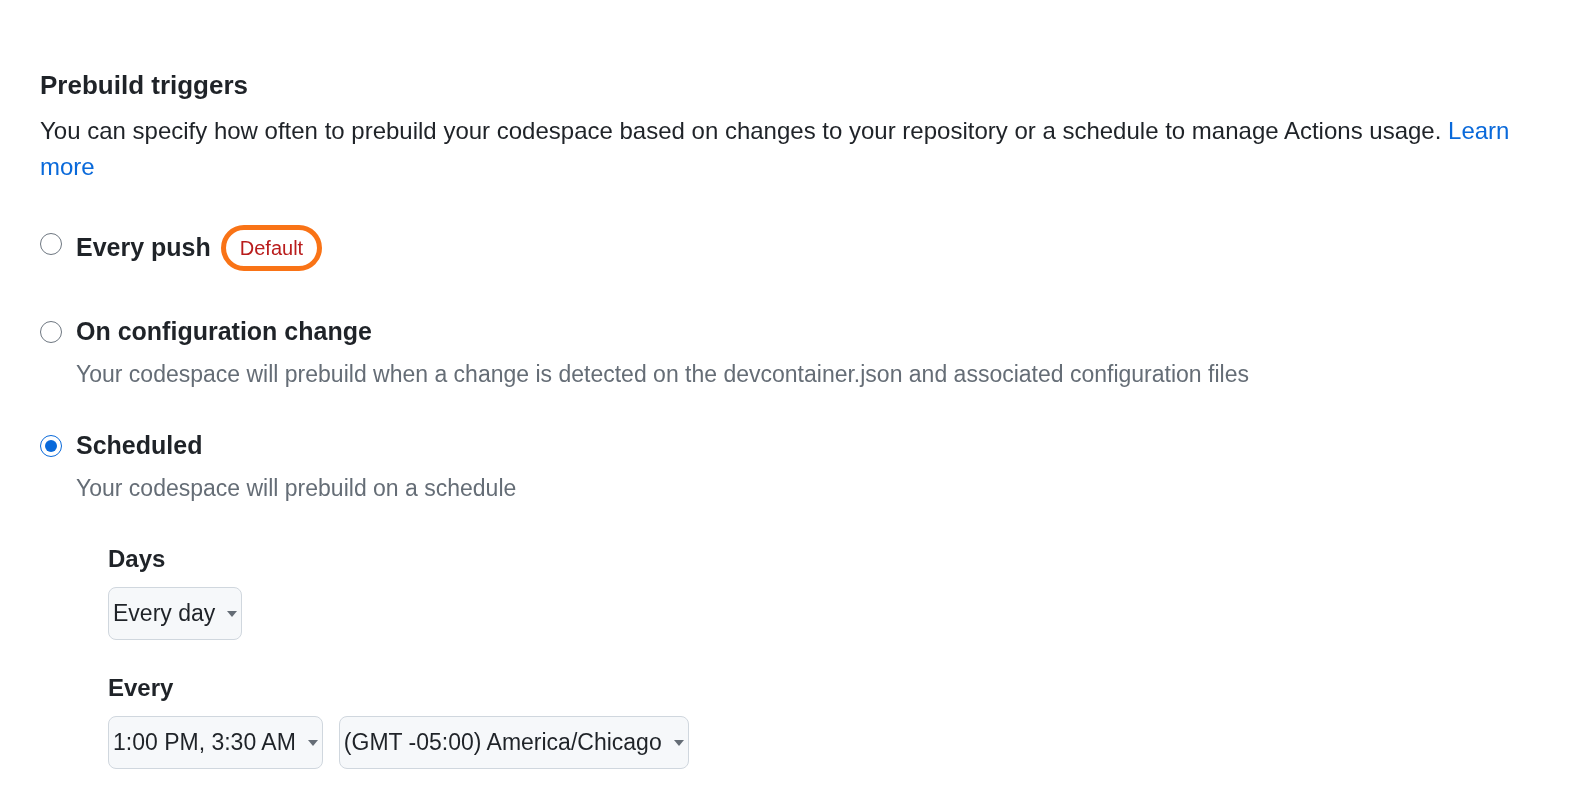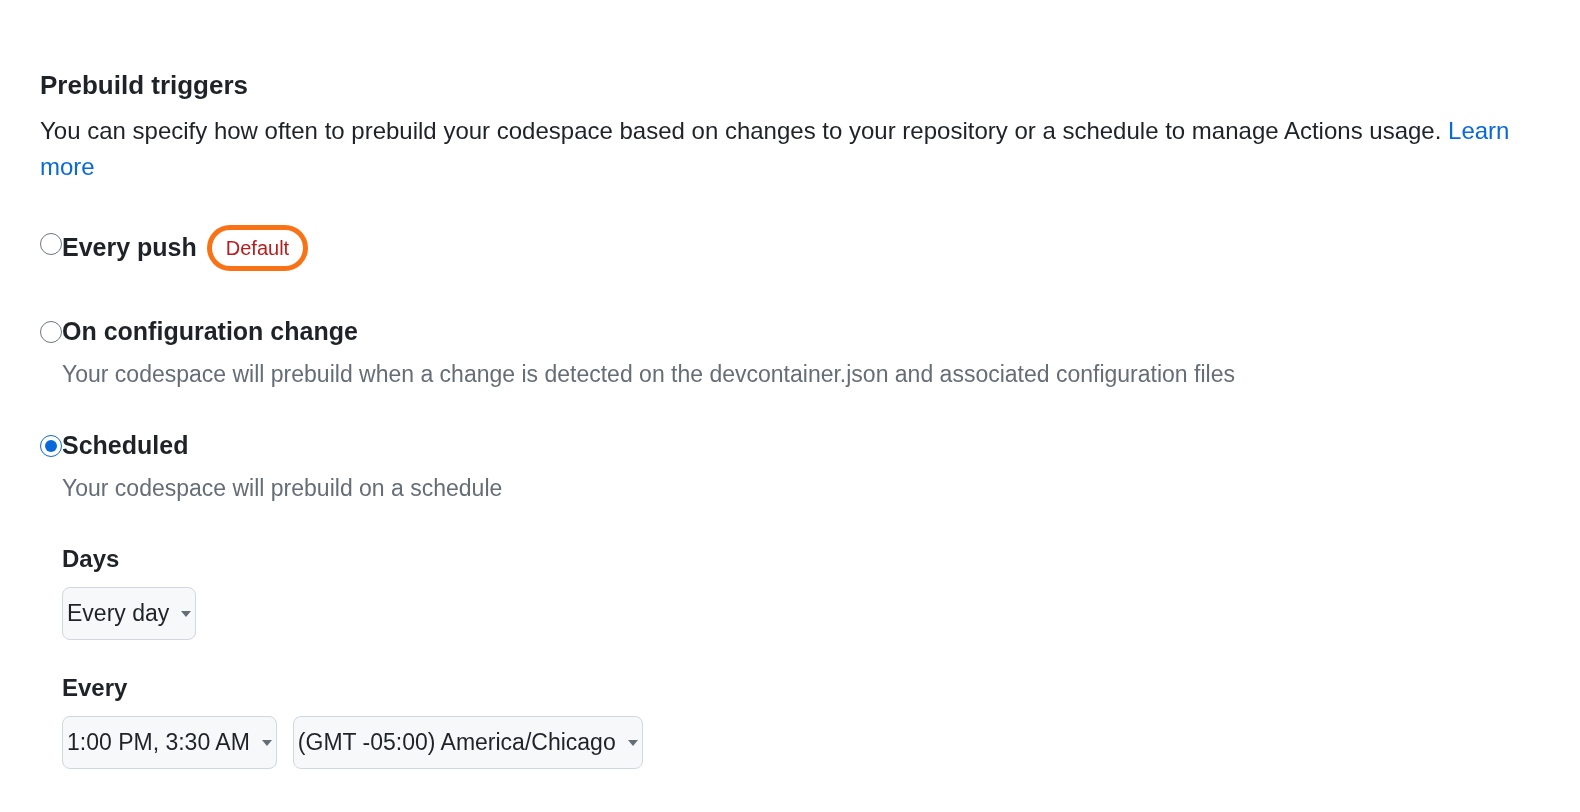--- a/index.html
+++ b/index.html
@@ -34,20 +34,21 @@
       cursor: pointer;
     }
     .radio-group {
       display: flex;
       flex-direction: column;
       gap: 36px;
     }
     .radio-option {
       display: flex;
       align-items: flex-start;
+      gap: 14px;
     }
     .radio-input-wrapper {
       padding-top: 4px;
     }
     input[type="radio"] {
       width: 22px;
       height: 22px;
       appearance: none;
       border: 1.5px solid #6e7781;
       border-radius: 50%;
@@ -101,20 +102,21 @@
     .schedule-fields {
       margin-top: 36px;
       display: flex;
       flex-direction: column;
       gap: 30px;
     }
     .field-group {
       display: flex;
       flex-direction: column;
       gap: 10px;
+      margin-left: 32px;
     }
     .field-label {
       font-size: 24px;
       font-weight: 600;
       color: #1f2328;
     }
     .dropdown-row {
       display: flex;
       gap: 16px;
       flex-wrap: wrap;

